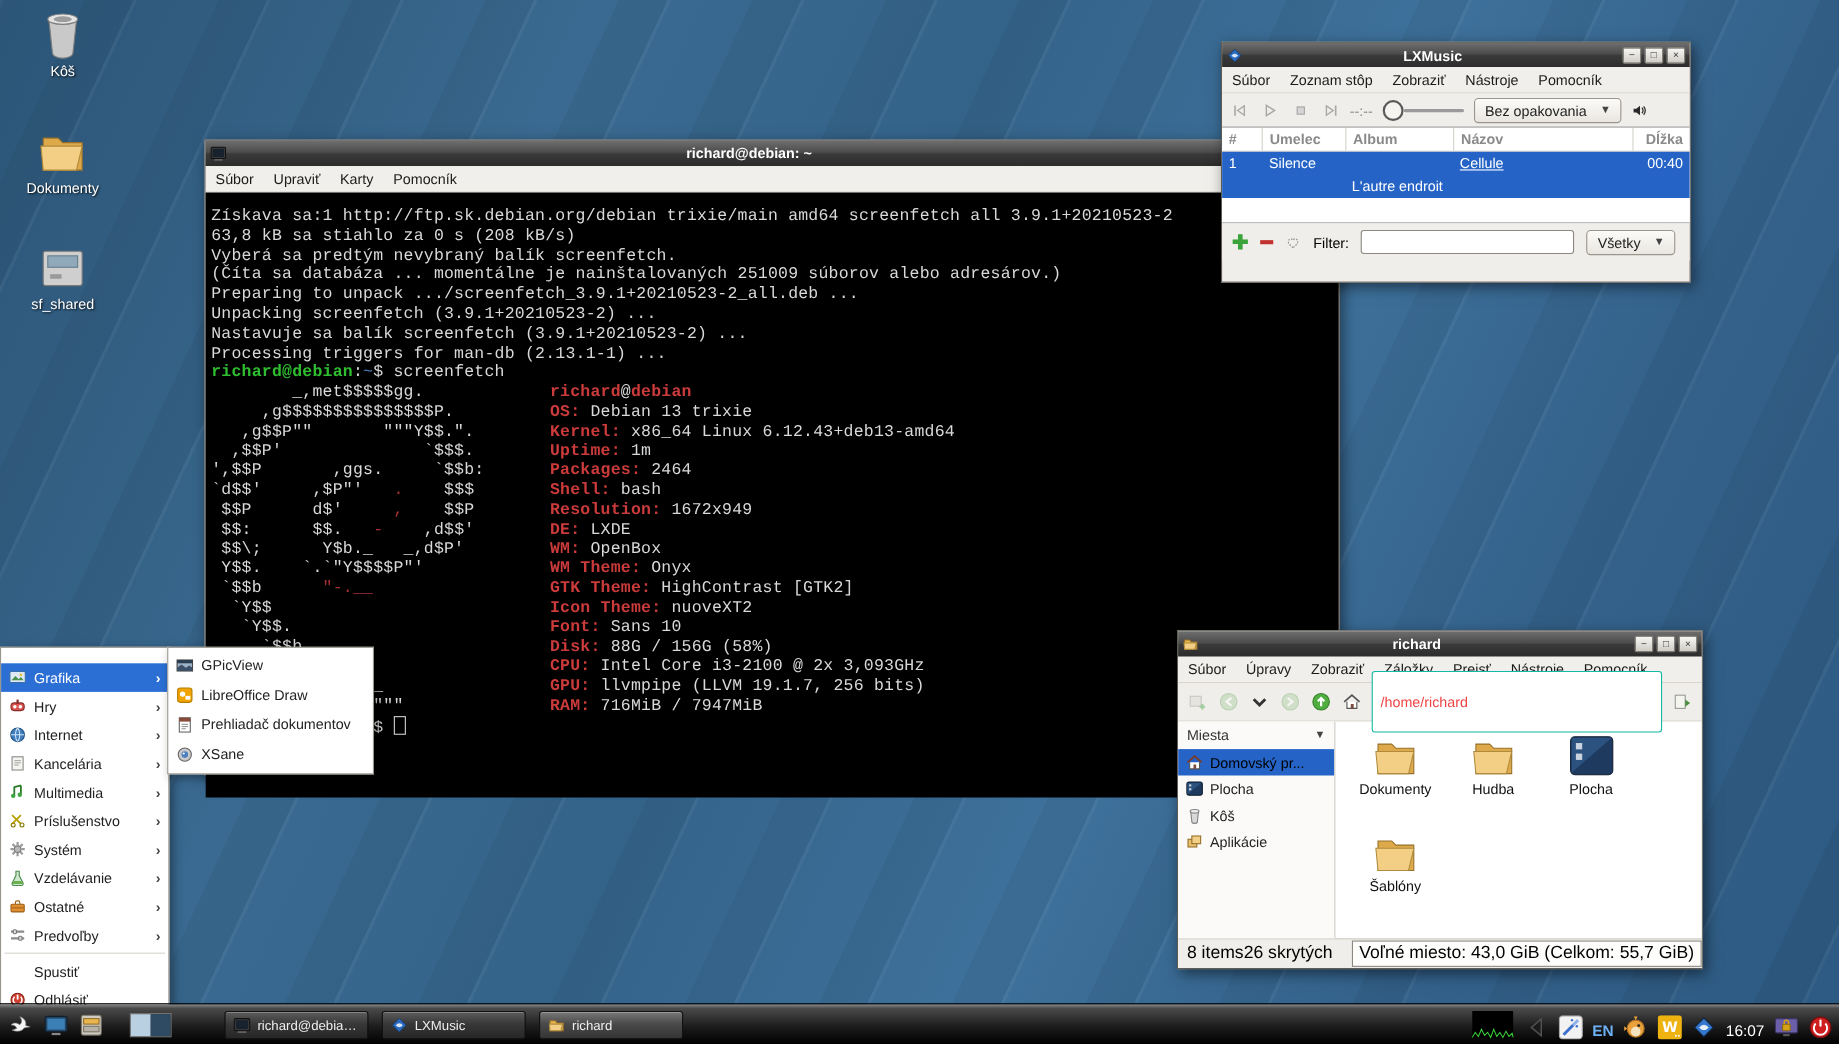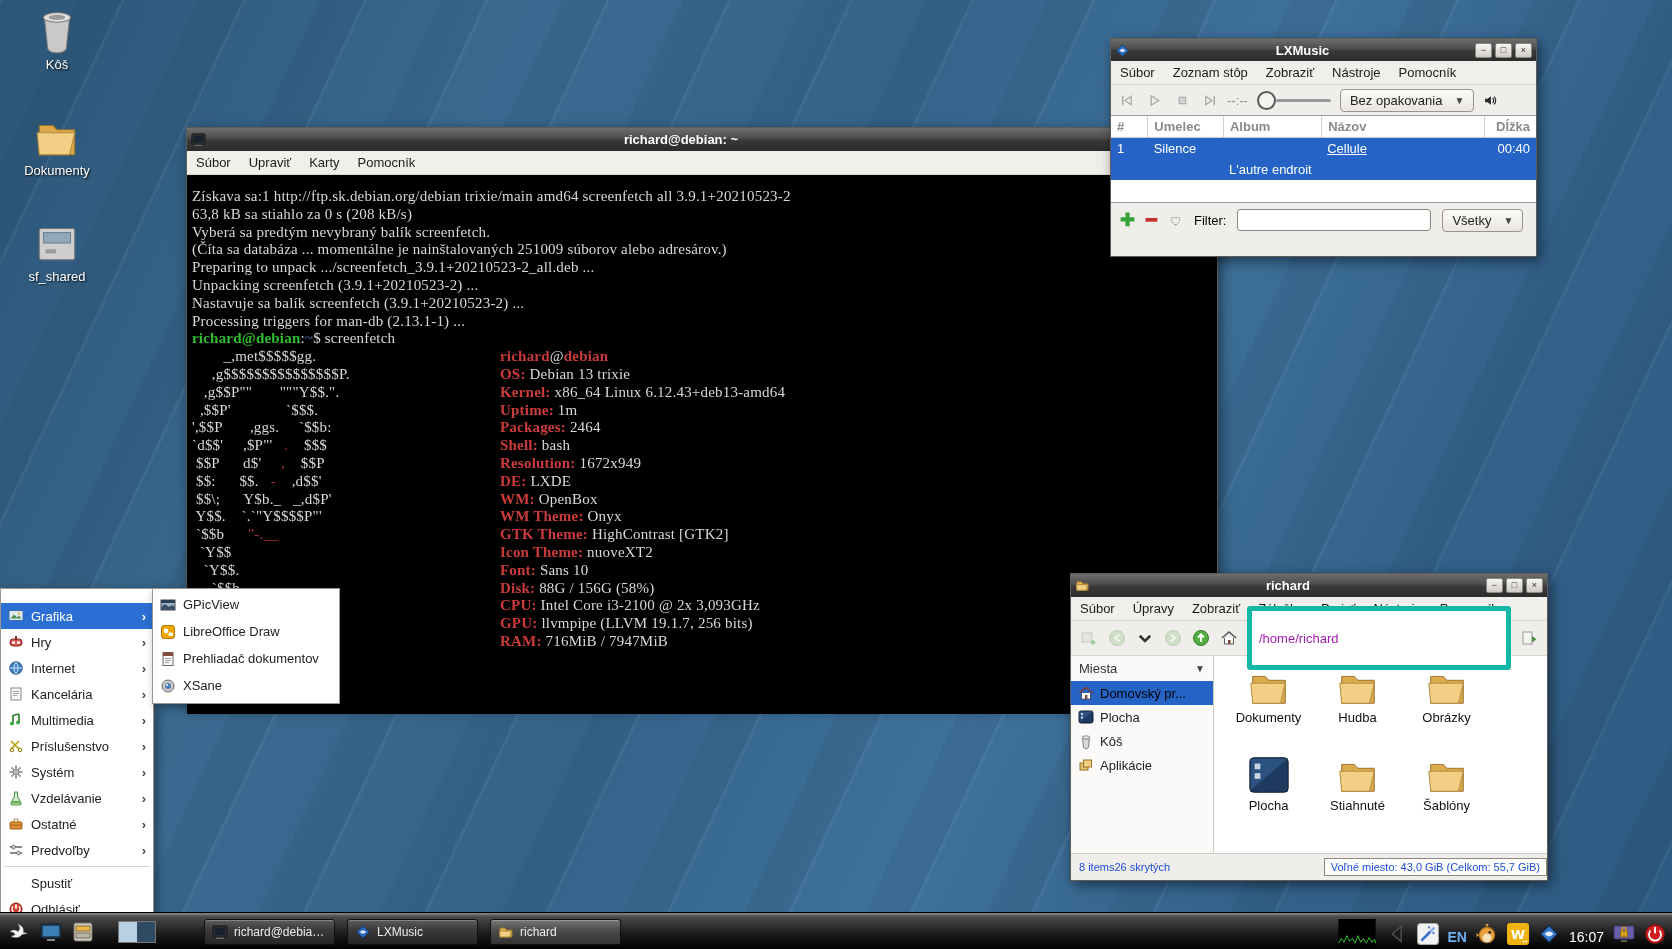--- a/index.html
+++ b/index.html
@@ -20,22 +20,22 @@
     background:linear-gradient(#6e6e6e,#4c4c4c 45%,#3a3a3a 52%,#2c2c2c);color:#fff}
   .titlebar .icon svg{width:15px;height:15px}
   .tb-title{flex:1;text-align:center;font-size:13px;font-weight:bold;white-space:nowrap;overflow:hidden}
   .tb-btns{display:flex;gap:3px}
   .tb-btn{width:15px;height:13px;border:1px solid #8c8880;border-radius:2px;background:linear-gradient(#f7f6f3,#cfccc5);
     font-size:9px;line-height:12px;text-align:center;color:#333;cursor:default}
   .menubar{display:flex;align-items:center;background:#f1efeb;border-bottom:1px solid #d9d5ce;font-size:13px;color:#1b1b1b}
   .menubar .mitem{padding:4px 9px;white-space:nowrap}
   
   #win-term{left:186px;top:127px;width:1030px;height:576px;z-index:10}
-  #term-body{background:#000;height:calc(100% - 50px);padding:13px 4px 0 5px;overflow:hidden;
-    font-family:Liberation Serif, serif;font-size:15px;line-height:17.8px;letter-spacing:.2px;color:#d9d9d9;white-space:pre}
+  #term-body{background:#000;height:calc(100% - 50px);padding:13px 4px 11px 5px;overflow:hidden;
+    font-family:Liberation Mono, monospace;font-size:15px;line-height:17.8px;letter-spacing:.2px;color:#d9d9d9;white-space:pre}
   .tline{height:17.8px;white-space:pre}
   .c-fg{color:#d9d9d9}
   .c-green{color:#2fbe2f;font-weight:bold}
   .c-blue{color:#4d7ebf}
   .c-label{color:#cc3b3b;font-weight:bold}
   .c-art{color:#d9d9d9}
   .c-artred{color:#a83232}
   .sf{display:flex}
   .sf-art{width:308px}
   .cursor{display:inline-block;width:9px;height:15px;border:1px solid #d0d0d0;vertical-align:-3px}
@@ -61,32 +61,32 @@
   .lx-filter{display:flex;align-items:center;gap:11px;height:34px;padding:0 9px;background:#f0eeea;font-size:13px}
   .plusbtn{color:#3aa33a;font-weight:bold;font-size:18px;line-height:16px}
   .minusbtn{color:#c23030;font-weight:bold;font-size:18px;line-height:14px}
   .lx-filter .icon svg{width:15px;height:15px}
   .filter-input{width:182px;height:20px;border:1px solid #8c8880;border-radius:3px;background:#fff;font-size:13px;padding:0 5px}
   
   #win-fm{left:1070px;top:573px;width:476px;height:306px;z-index:20}
   .fm-toolbar{display:flex;align-items:center;gap:9px;height:34px;padding:0 9px;background:#f0eeea;border-bottom:1px solid #d9d5ce}
   .fm-toolbar .icon svg{width:18px;height:18px}
   .fm-toolbar .dim svg{opacity:.45}
-  .addr{flex:1;height:22px;border:5px solid #14b8a6;border-radius:3px;background:#fff;font-size:13px;padding:16px 7px;color:#a21caf}
+  .addr{flex:1;height:22px;border:1px solid #14b8a6;border-radius:3px;background:#fff;font-size:13px;padding:16px 7px;color:#ef4444}
   .fm-main{display:flex;height:197px;background:#fff}
   .fm-side{width:142px;border-right:1px solid #cfccc5;background:#fbfaf8;overflow:hidden}
   .side-head{display:flex;align-items:center;padding:5px 8px;font-size:13px;color:#333}
   .side-head .chev{margin-left:auto;font-size:10px;color:#444}
   .side-item{display:flex;align-items:center;gap:6px;height:24px;padding:0 7px;font-size:13px;color:#222;white-space:nowrap}
   .side-item .icon svg{width:16px;height:16px}
   .side-item.selected{background:#2564c6;color:#000000}
   .fm-files{flex:1;padding:8px 0 0 10px;display:grid;grid-template-columns:repeat(3,89px);grid-auto-rows:88px;justify-items:center;overflow:hidden}
   .file-item{width:87px;display:flex;flex-direction:column;align-items:center;font-size:13px;color:#111;text-align:center}
   .file-item .icon svg{width:46px;height:46px}
-  .fm-status{display:flex;align-items:center;height:26px;background:#f0eeea;border-top:1px solid #cfccc5;font-size:11px;color:#1d4ed8}
+  .fm-status{display:flex;align-items:center;height:26px;background:#f0eeea;border-top:1px solid #cfccc5;font-size:16px;color:#000000}
   .fm-status-left{padding:0 8px;white-space:nowrap}
   .fm-status-right{margin-left:auto;border:1px solid #8c8880;background:#fdfdfc;padding:2px 6px;white-space:nowrap}
   
   #appmenu{position:absolute;left:0;top:588px;width:152px;height:320px;background:#fff;border:1px solid #9a968e;
     z-index:30;padding-top:14px;font-size:13px;box-shadow:3px 3px 9px rgba(0,0,0,.4)}
   .am-item{display:flex;align-items:center;gap:7px;height:26px;padding:0 7px;color:#222;white-space:nowrap}
   .am-item .icon{width:16px}
   .am-item .icon svg{width:16px;height:16px}
   .am-item .arrow{margin-left:auto;font-weight:bold;font-size:13px;color:#444}
   .am-item.selected{background:#2b6fd4;color:#fff}
@@ -412,53 +412,35 @@
               <svg viewBox="0 0 48 48">
                 <path d="M7 13h13l4 4h17v24H7z" fill="#dda94b" stroke="#96702a"></path>
                 <path d="M5 20h36l-5 21H7z" fill="#f2cf84" stroke="#b08b3c"></path>
               </svg>
             </span>
             <div>Hudba</div>
           </div>
           <div class="file-item">
             <span class="icon">
               <svg viewBox="0 0 48 48">
-                <path d="M7 13h13l4 4h17v24H7z" fill="#dda94b" stroke="#96702a"></path>
-                <path d="M5 20h36l-5 21H7z" fill="#f2cf84" stroke="#b08b3c"></path>
-              </svg>
-            </span>
-            <div>Obrázky</div>
-          </div>
-          <div class="file-item">
-            <span class="icon">
-              <svg viewBox="0 0 48 48">
                 <rect x="4" y="6" width="40" height="36" rx="4" fill="#1f3a5f" stroke="#0e1c2e"></rect>
                 <path d="M5 7h38L5 40z" fill="#2c527f"></path>
                 <rect x="9" y="12" width="6" height="6" fill="#c9d4e0"></rect>
                 <rect x="9" y="22" width="6" height="6" fill="#c9d4e0"></rect>
               </svg>
             </span>
             <div>Plocha</div>
           </div>
           <div class="file-item">
             <span class="icon">
               <svg viewBox="0 0 48 48">
                 <path d="M7 13h13l4 4h17v24H7z" fill="#dda94b" stroke="#96702a"></path>
                 <path d="M5 20h36l-5 21H7z" fill="#f2cf84" stroke="#b08b3c"></path>
               </svg>
             </span>
-            <div>Stiahnuté</div>
-          </div>
-          <div class="file-item">
-            <span class="icon">
-              <svg viewBox="0 0 48 48">
-                <path d="M7 13h13l4 4h17v24H7z" fill="#dda94b" stroke="#96702a"></path>
-                <path d="M5 20h36l-5 21H7z" fill="#f2cf84" stroke="#b08b3c"></path>
-              </svg>
-            </span>
             <div>Šablóny</div>
           </div>
         </div>
     </div>
     <div class="fm-status">
       <span class="fm-status-left">8 items26 skrytých</span>
       <span class="fm-status-right">Voľné miesto: 43,0 GiB (Celkom: 55,7 GiB)</span>
     </div>
   </div>
 

